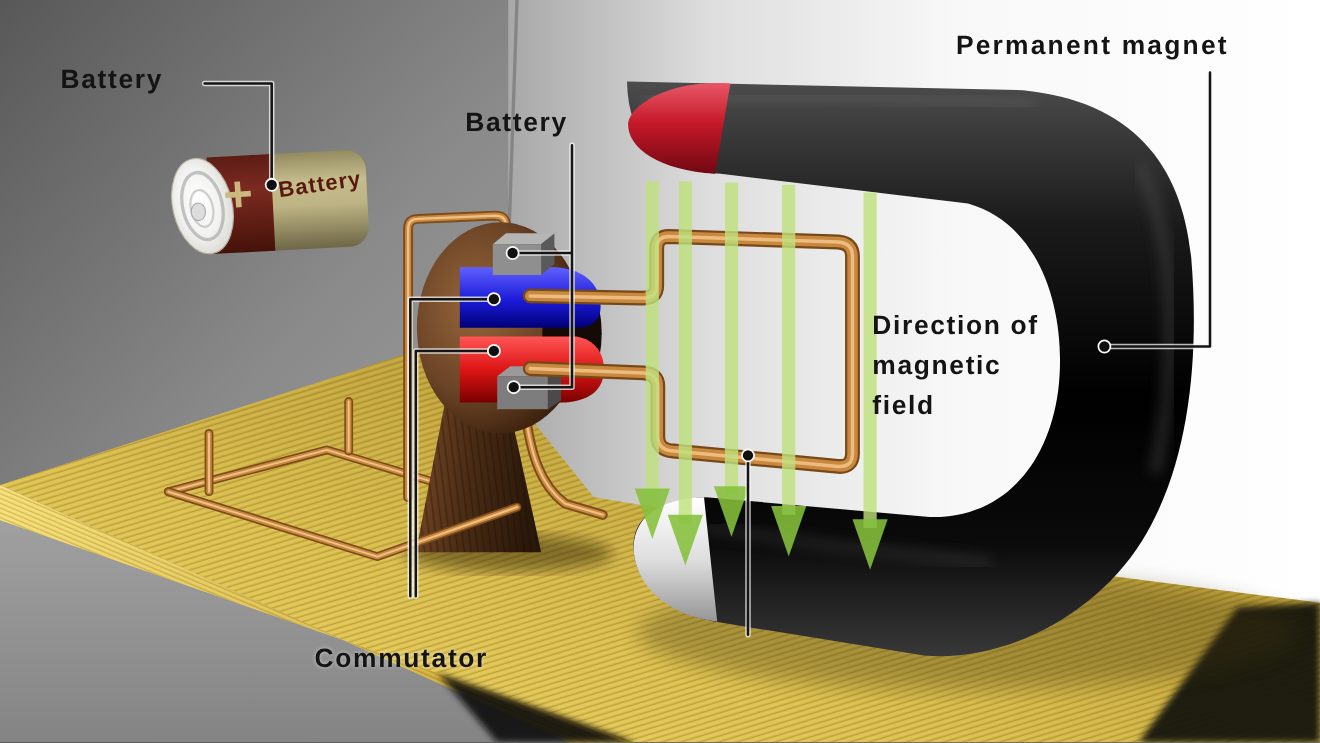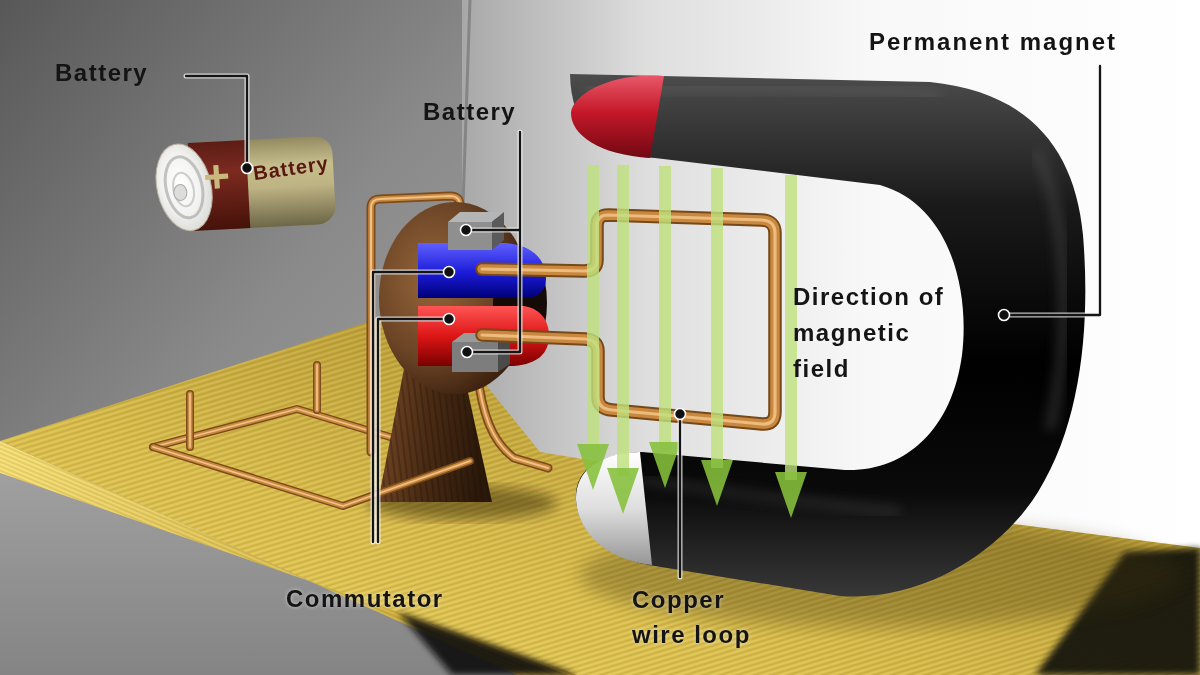--- a/index.html
+++ b/index.html
@@ -265,22 +265,20 @@
     <circle cx="449" cy="272" r="5.5"></circle>
     <circle cx="449" cy="319" r="5.5"></circle>
     <circle cx="680" cy="414" r="5.5"></circle>
     <circle cx="1004" cy="315" r="5.5"></circle>
   </g>
 </svg>
 
 <div class="lbl" style="left:55px;top:55px;">Battery</div>
 <div class="lbl" style="left:423px;top:94px;">Battery</div>
 <div class="lbl halo" style="left:286px;top:549px;margin-top:32px;">Commutator</div>
-<div class="lbl halo" style="left:632px;top:582px;line-height:35px;">Copper
-wire loop</div>
 <div class="lbl" style="left:793px;top:279px;">Direction of
 magnetic
 field</div>
 <div class="lbl" style="left:869px;top:24px;letter-spacing:2px;">Permanent magnet</div>
 
 <div style="position:absolute;left:203px;top:149px;font-size:46px;font-weight:bold;
             color:#c9b97e;transform:rotate(-4deg);z-index:6;">+</div>
 <div style="position:absolute;left:253px;top:157px;font-size:20px;font-weight:bold;
             color:#58180f;transform:rotate(-8deg);letter-spacing:1px;z-index:6;">Battery</div>
 

